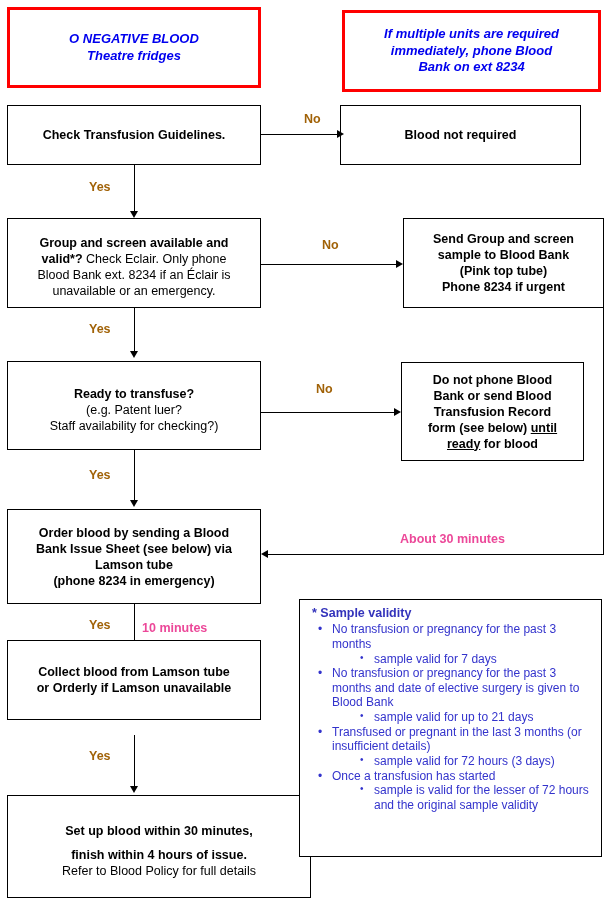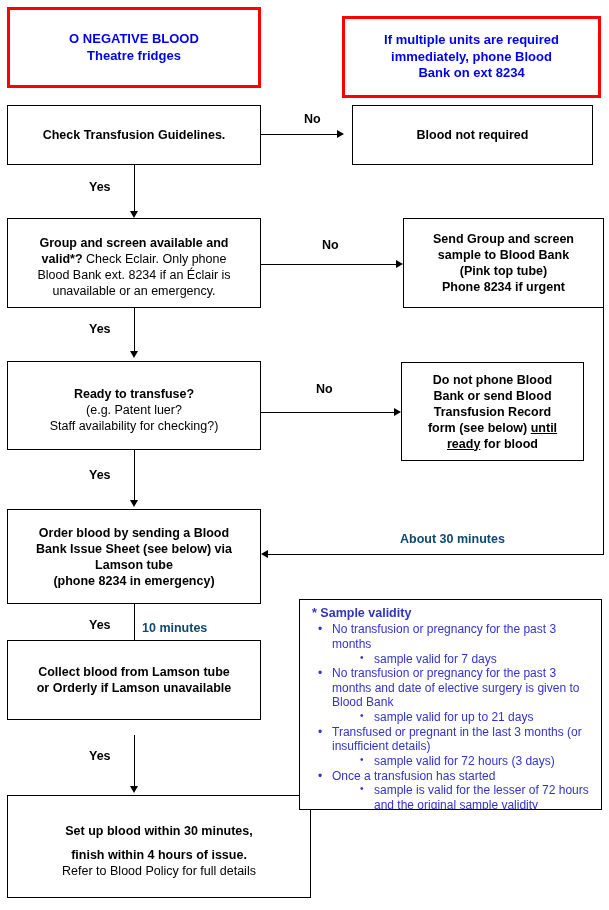--- a/index.html
+++ b/index.html
@@ -33,32 +33,33 @@
   }
   .box-inner {
     width: 100%;
   }
   .redbox {
     border: 3px solid #ff0000;
     color: #0000ee;
     font-weight: bold;
     font-size: 13px;
     line-height: 1.3;
+    font-style: italic;
   }
   .b { font-weight: bold; margin-top: 8px; }
   .n { font-weight: normal; }
   .u { text-decoration: underline; }
   .label {
     position: absolute;
     font-size: 12.5px;
     font-weight: bold;
-    color: #000000;
+    color: #a16207;
     white-space: nowrap;
   }
-  .label.blue { color: #0c4a6e; }
+  .label.blue { color: #ec4899; }
   .vline {
     position: absolute;
     width: 1px;
     background: #000000;
   }
   .hline {
     position: absolute;
     height: 1px;
     background: #000000;
   }
@@ -130,35 +131,35 @@
 
 <div id="canvas">
 
   <div class="box redbox" style="left:7px; top:7px; width:254px; height:81px;">
     <div class="box-inner">
       <div>O NEGATIVE BLOOD</div>
       <div>Theatre fridges</div>
     </div>
   </div>
 
-  <div class="box redbox" style="left:342px; top:10px; width:259px; height:82px;margin-top:6px;">
+  <div class="box redbox" style="left:342px; top:10px; width:259px; height:82px;">
     <div class="box-inner">
       <div>If multiple units are required</div>
       <div>immediately, phone Blood</div>
       <div>Bank on ext 8234</div>
     </div>
   </div>
 
   <div class="box" style="left:7px; top:105px; width:254px; height:60px; font-weight:bold;">
     <div class="box-inner">
       <div>Check Transfusion Guidelines.</div>
     </div>
   </div>
 
-  <div class="box" style="left:352px; top:105px; width:241px; height:60px; font-weight:bold;text-align:center;">
+  <div class="box" style="left:340px; top:105px; width:241px; height:60px; font-weight:bold;text-align:center;">
     <div class="box-inner">
       <div>Blood not required</div>
     </div>
   </div>
 
   <div class="hline" style="left:261px; top:134px; width:76px;"></div>
   <div class="arrowright" style="left:337px; top:130px;"></div>
   <div class="label" style="left:304px; top:112px;">No</div>
 
   <div class="vline" style="left:134px; top:165px; height:48px;"></div>
@@ -254,21 +255,21 @@
   <div class="label" style="left:89px; top:749px;">Yes</div>
 
   <div class="box" style="left:7px; top:795px; width:304px; height:103px;">
     <div class="box-inner">
       <div class="b">Set up blood within 30 minutes,</div>
       <div class="b">finish within 4 hours of issue.</div>
       <div class="n">Refer to Blood Policy for full details</div>
     </div>
   </div>
 
-  <div class="notebox" style="left:299px; top:599px; width:303px; height:211px;">
+  <div class="notebox" style="left:299px; top:599px; width:303px; height:258px;">
     <div class="note-title">* Sample validity</div>
 
     <div class="note-l1">No transfusion or pregnancy for the past 3 months</div>
     <div class="note-l2">sample valid for 7 days</div>
 
     <div class="note-l1">No transfusion or pregnancy for the past 3 months and date of elective surgery is given to Blood Bank</div>
     <div class="note-l2">sample valid for up to 21 days</div>
 
     <div class="note-l1">Transfused or pregnant in the last 3 months (or insufficient details)</div>
     <div class="note-l2">sample valid for 72 hours (3 days)</div>

